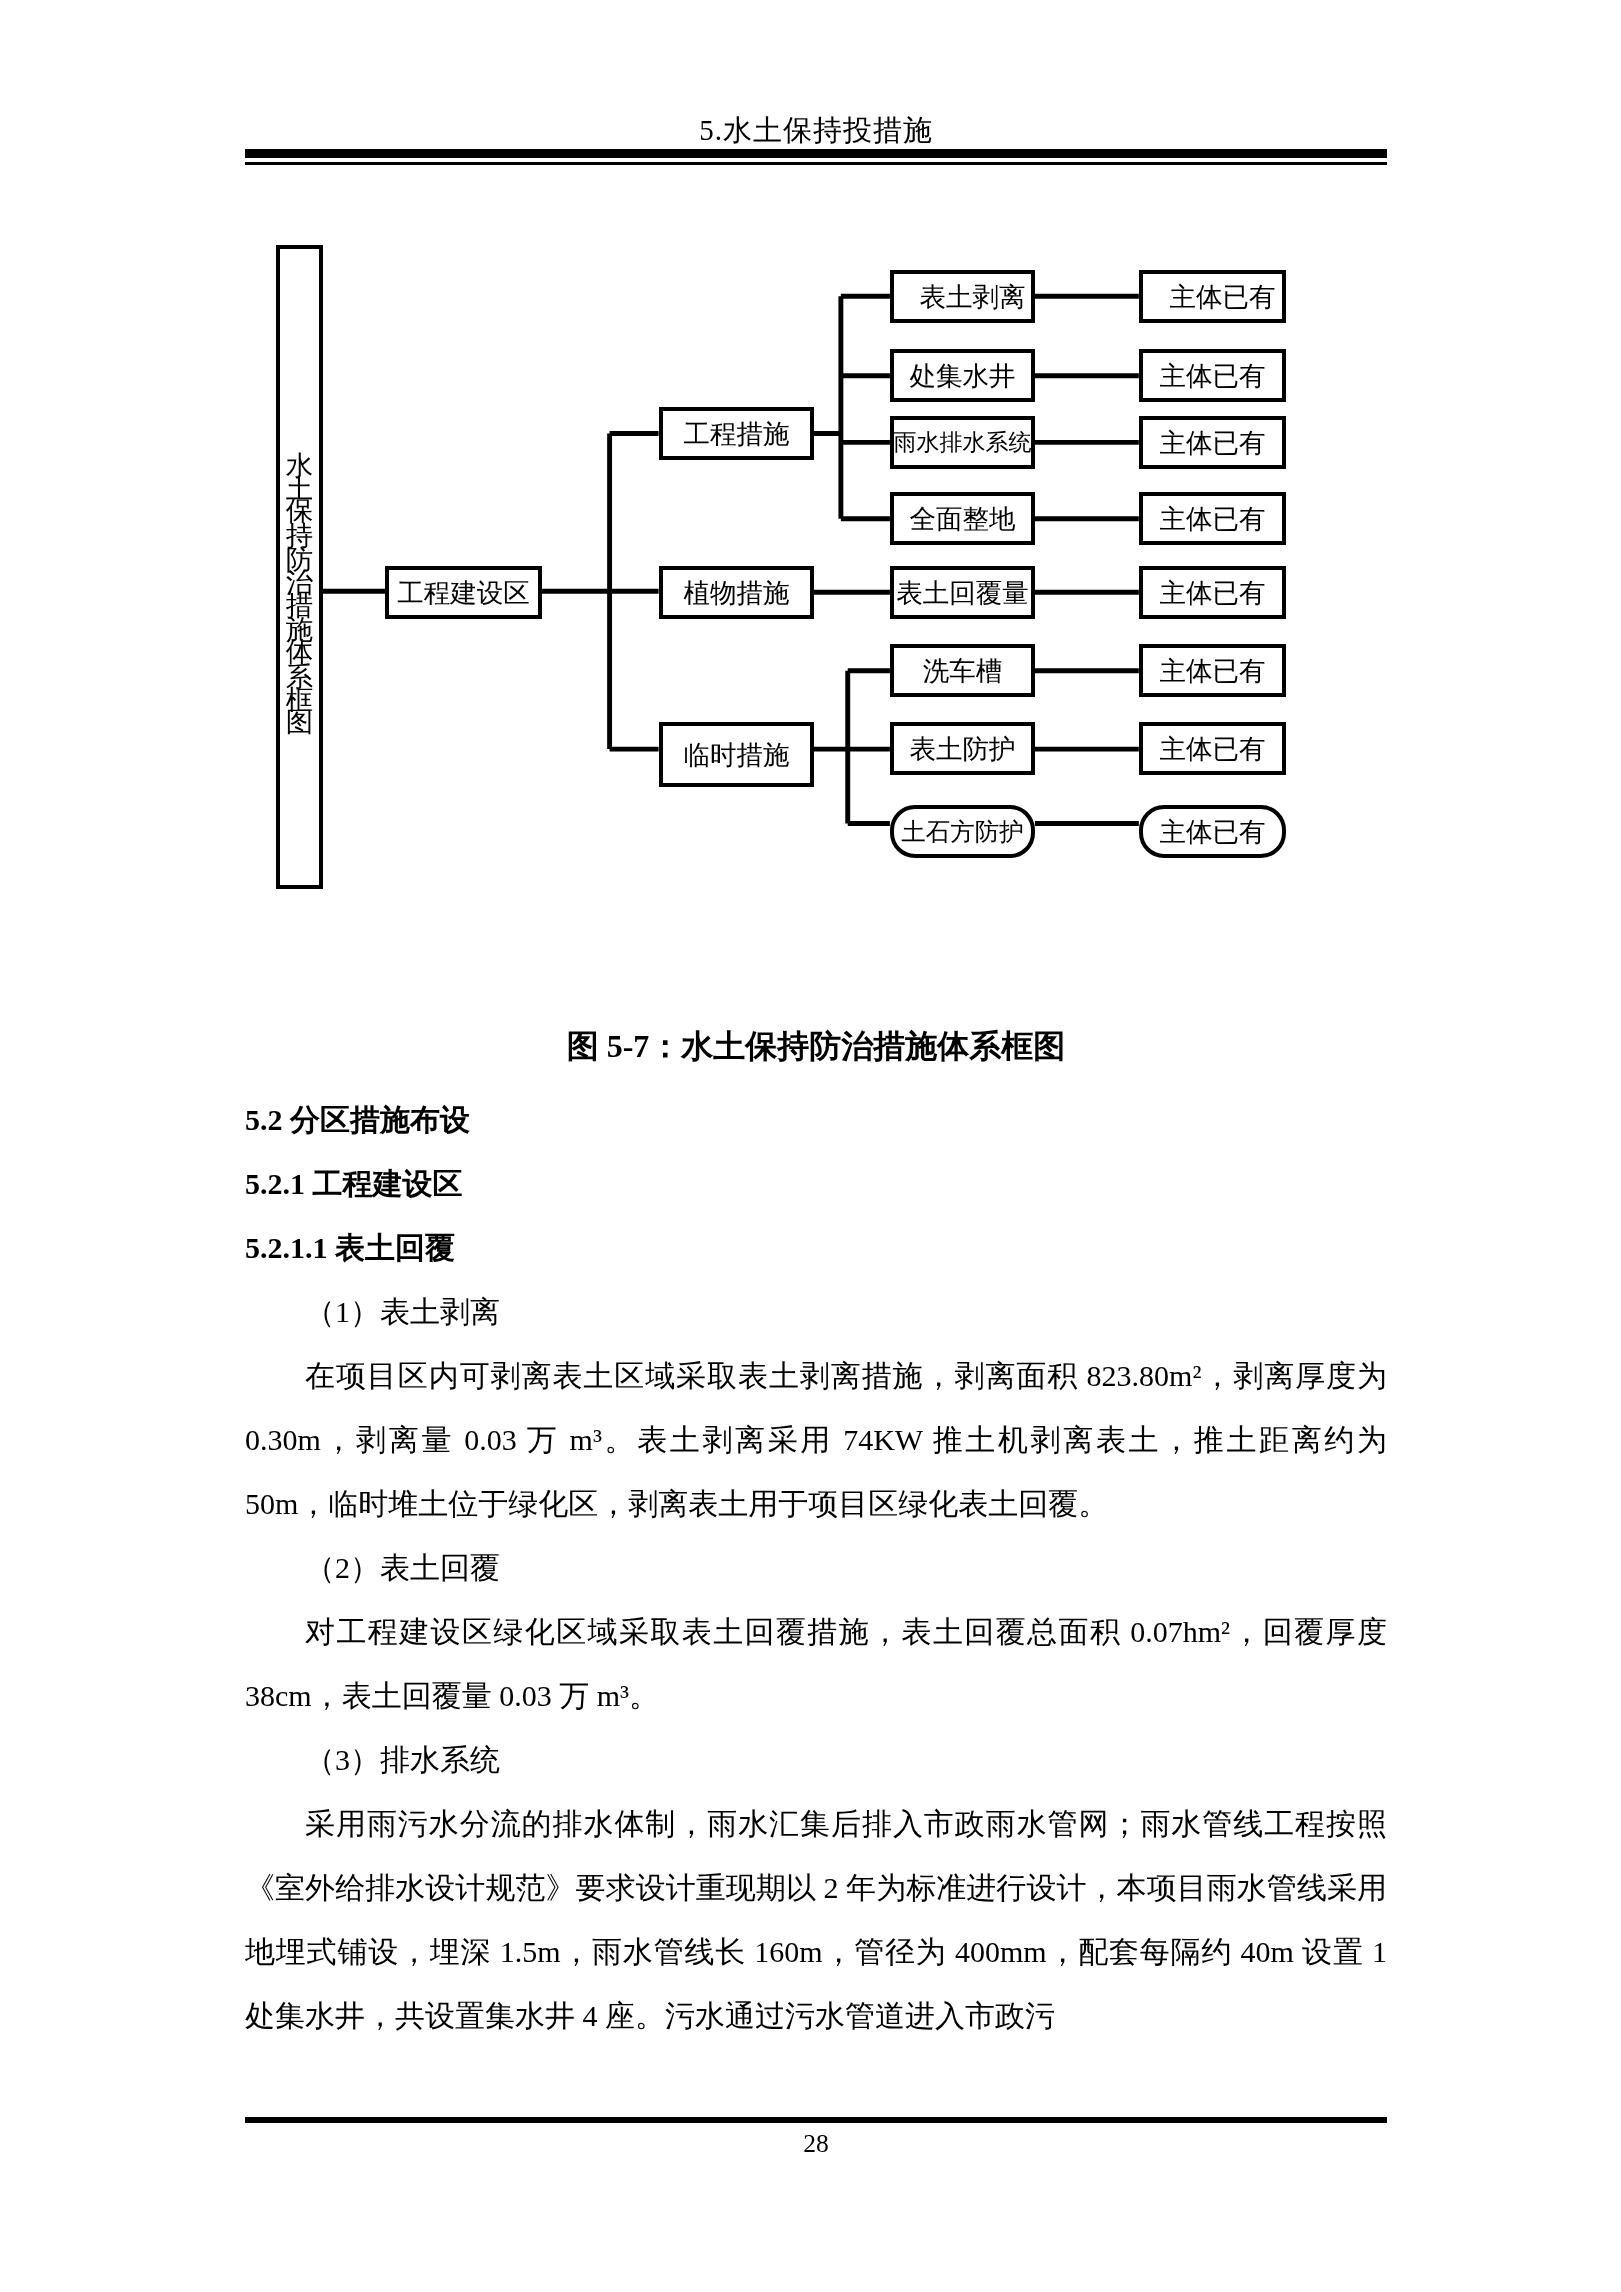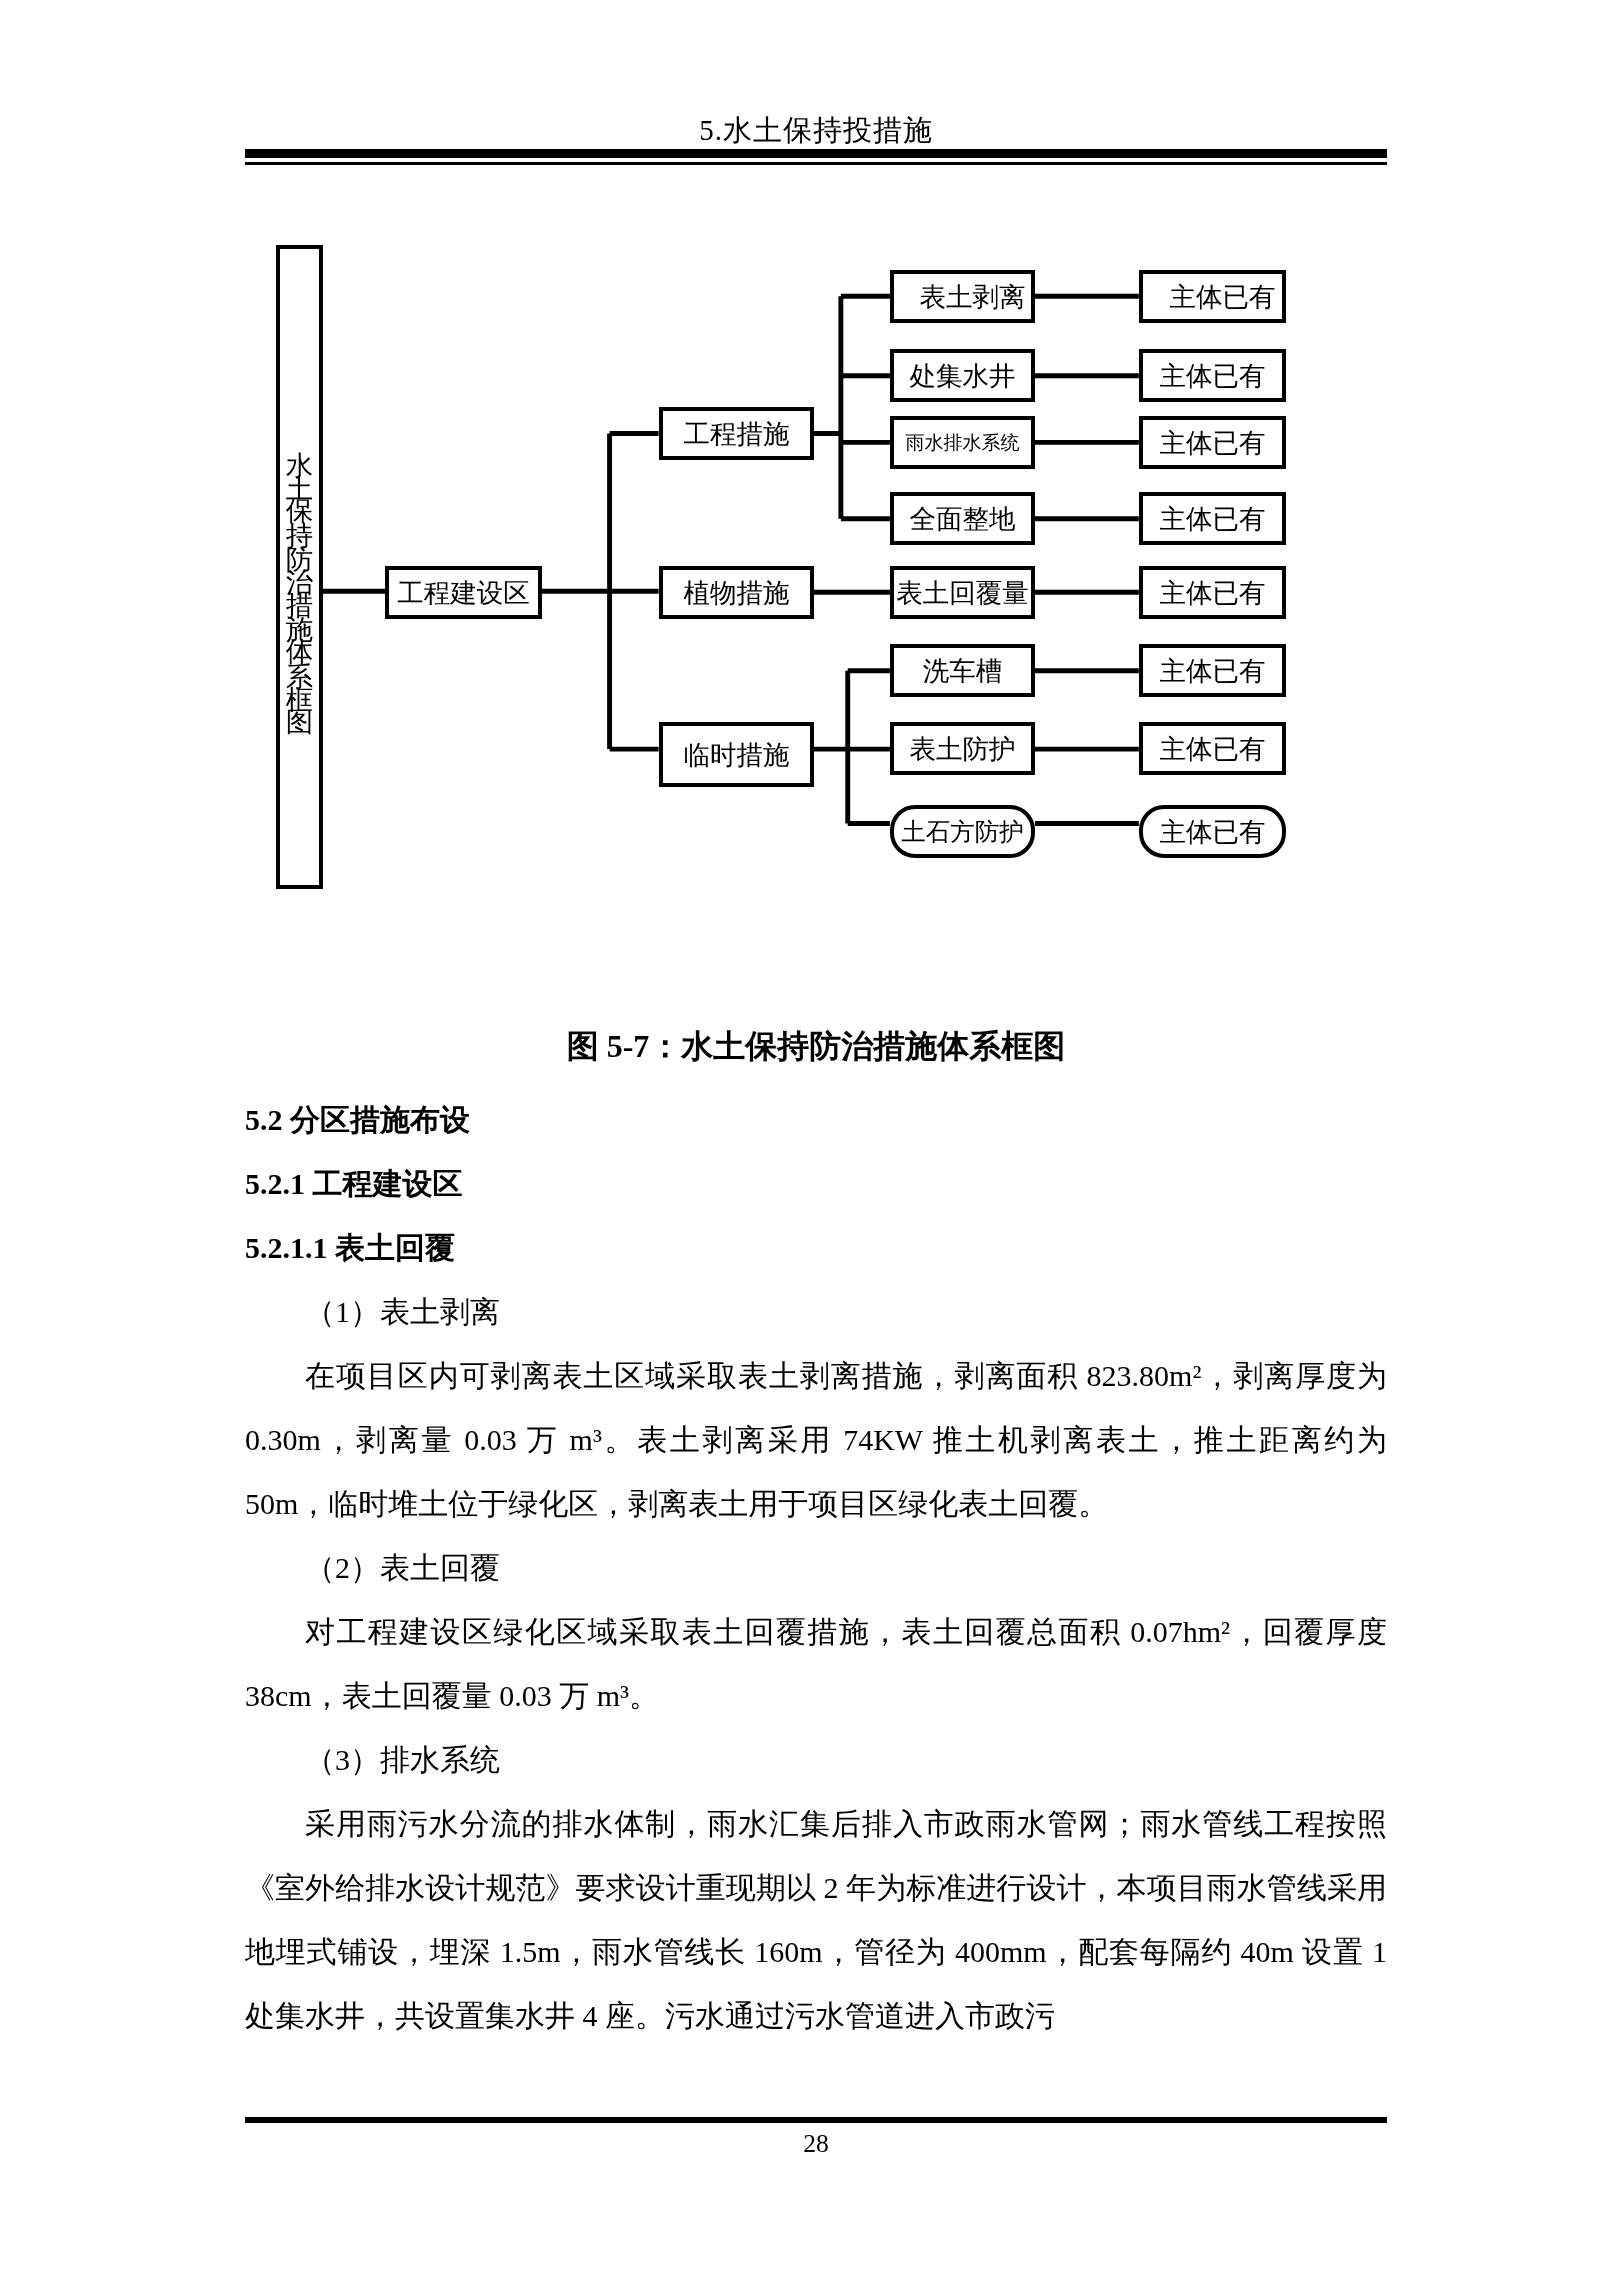--- a/index.html
+++ b/index.html
@@ -35,21 +35,21 @@
     padding-top:5.9px;
   }
   .fc-zone{left:385px;top:566px;width:157px;height:53px;}
   .fc-cat0{left:659px;top:407px;width:155px;height:53px;}
   .fc-cat1{left:659px;top:566px;width:155px;height:53px;}
   .fc-cat2{left:659px;top:722px;width:155px;height:65px;}
   .fc-leaf{left:890px;width:145px;height:53px;}
   .fc-status{left:1139px;width:147px;height:53px;}
   .r0{top:270px;padding-left:20px;} .r1{top:349px;} .r2{top:416px;} .r3{top:492px;}
   .r4{top:566px;} .r5{top:644px;} .r6{top:722px;} .r7{top:805px;border-radius:25px;}
-  .fs22{font-size:19px;}
+  .fs22{font-size:23px;}
   .fs25{font-size:24.5px;}
   .fc-lines{position:absolute;left:0;top:0;z-index:1;}
   
   .fig-caption{
     position:absolute;left:245px;top:1027px;width:1142px;
     text-align:center;font-weight:bold;font-size:32px;line-height:39px;
   }
   .body-flow{
     position:absolute;left:245px;top:1088px;width:1142px;
     font-size:30px;line-height:64px;

